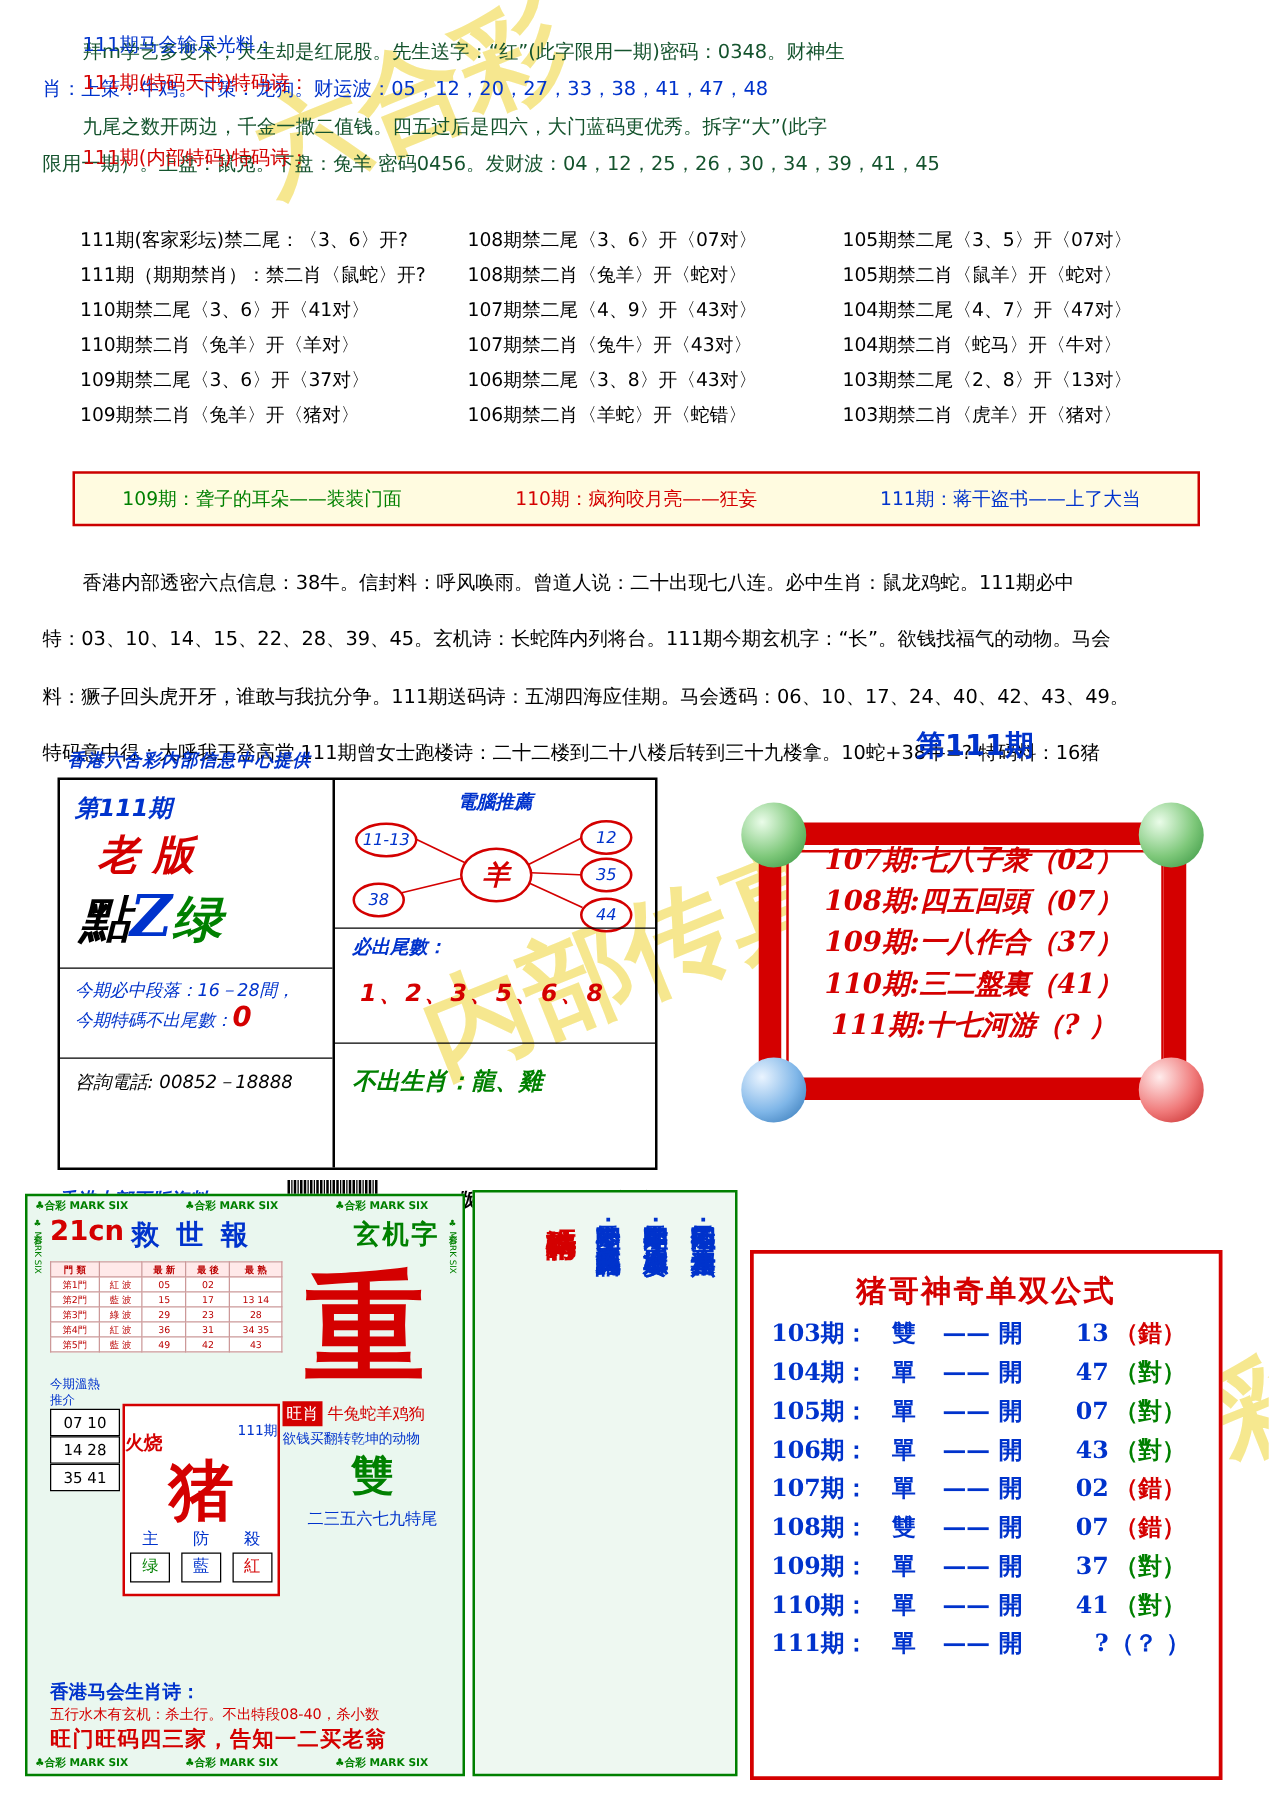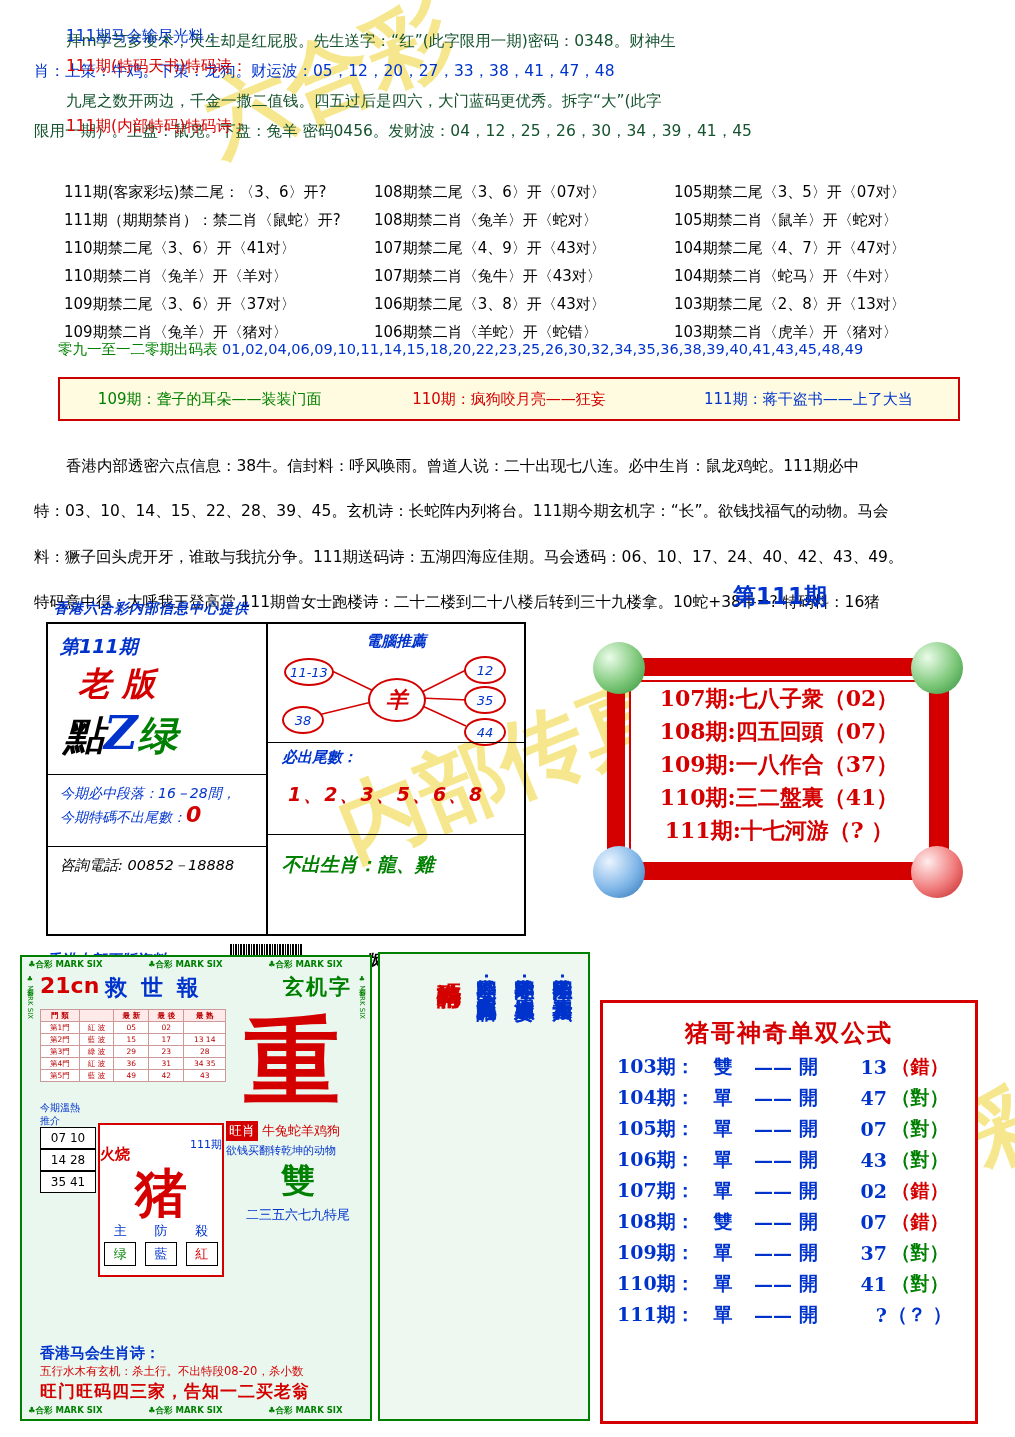--- a/index.html
+++ b/index.html
@@ -86,21 +86,21 @@
   .frame .barr{left:346px;top:34px;width:18px;height:222px;}
   .frame .inner{position:absolute;left:44px;top:56px;width:298px;height:180px;border:2px solid #d40000;background:#fff;}
   .ball{position:absolute;width:52px;height:52px;border-radius:50%;}
   .ball.g{background:radial-gradient(circle at 32% 30%,#eafce9,#7ec87a 55%,#2f8f3a);}
   .ball.b{background:radial-gradient(circle at 32% 30%,#eaf4ff,#7fb6e8 55%,#2a6fb0);}
   .ball.r{background:radial-gradient(circle at 32% 30%,#ffecec,#f07a7a 55%,#c02020);}
   .ball.tl{left:8px;top:18px;}
   .ball.tr{left:326px;top:18px;}
   .ball.bl{left:8px;top:222px;}
   .ball.br{left:326px;top:222px;}
-  .rp-rows{position:absolute;left:46px;top:58px;width:296px;}
+  .rp-rows{position:absolute;left:46px;top:48px;width:296px;font-style:italic;}
   .rp-row{font-size:22px;font-weight:bold;color:#d40000;line-height:33px;text-align:center;font-family:"DejaVu Serif",serif;}
 
   
   .c21{position:absolute;left:20px;top:955px;width:348px;height:462px;border:2px solid #008000;background:#eaf7ef;}
   .mk{position:absolute;font-size:8.5px;color:#008000;font-weight:bold;}
   .mk.top{top:2px;}
   .mk.bot{bottom:2px;}
   .side{position:absolute;top:18px;bottom:18px;width:14px;font-size:7px;color:#008000;writing-mode:vertical-rl;line-height:14px;overflow:hidden;}
   .side.l{left:1px;}
   .side.r{right:1px;}
@@ -194,24 +194,20 @@
     <div class="col c3">
       <div>105期禁二尾〈3、5〉开〈07对〉</div>
       <div>105期禁二肖〈鼠羊〉开〈蛇对〉</div>
       <div>104期禁二尾〈4、7〉开〈47对〉</div>
       <div>104期禁二肖〈蛇马〉开〈牛对〉</div>
       <div>103期禁二尾〈2、8〉开〈13对〉</div>
       <div>103期禁二肖〈虎羊〉开〈猪对〉</div>
     </div>
   </div>
 
-  <div class="zeroline">
-    <span class="lbl" style="margin-left:24px;">零九一至一二零期出码表</span>
-    <span class="nums">01,02,04,06,09,10,11,14,15,18,20,22,23,25,26,30,32,34,35,36,38,39,40,41,43,45,48,49</span>
-  </div>
 
   <div class="riddle">
     <div class="inner">
       <div class="itm g">
         <span>109期：</span><span>聋子的耳朵——装装门面</span>
       </div>
       <div class="itm r">
         <span>110期：</span><span>疯狗咬月亮——狂妄</span>
       </div>
       <div class="itm b">
@@ -426,21 +422,21 @@
           <span class="wx">旺肖</span>
           <span class="sx">牛兔蛇羊鸡狗</span>
         </div>
         <div class="line">欲钱买翻转乾坤的动物</div>
         <div class="shuang">雙</div>
         <div class="tail">二三五六七九特尾</div>
       </div>
 
       <div class="c21-foot">
         <div class="t1">香港马会生肖诗：</div>
-        <div class="t2">五行水木有玄机：杀土行。不出特段08-20，杀小数</div>
+        <div class="t2">五行水木有玄机：杀土行。不出特段08-40，杀小数</div>
         <div class="t3">旺门旺码四三家，告知一二买老翁</div>
       </div>
     </div>
   </div>
 
   <div class="vbox">
     <div class="vcols">
       <div class="vcol b">零陸伍期：十一三六喜相連。</div>
       <div class="vcol b">零陸肆期：一四嫵媚八婆娑。</div>
       <div class="vcol b">零陸叁期：四三笑語九喝彩。</div>

